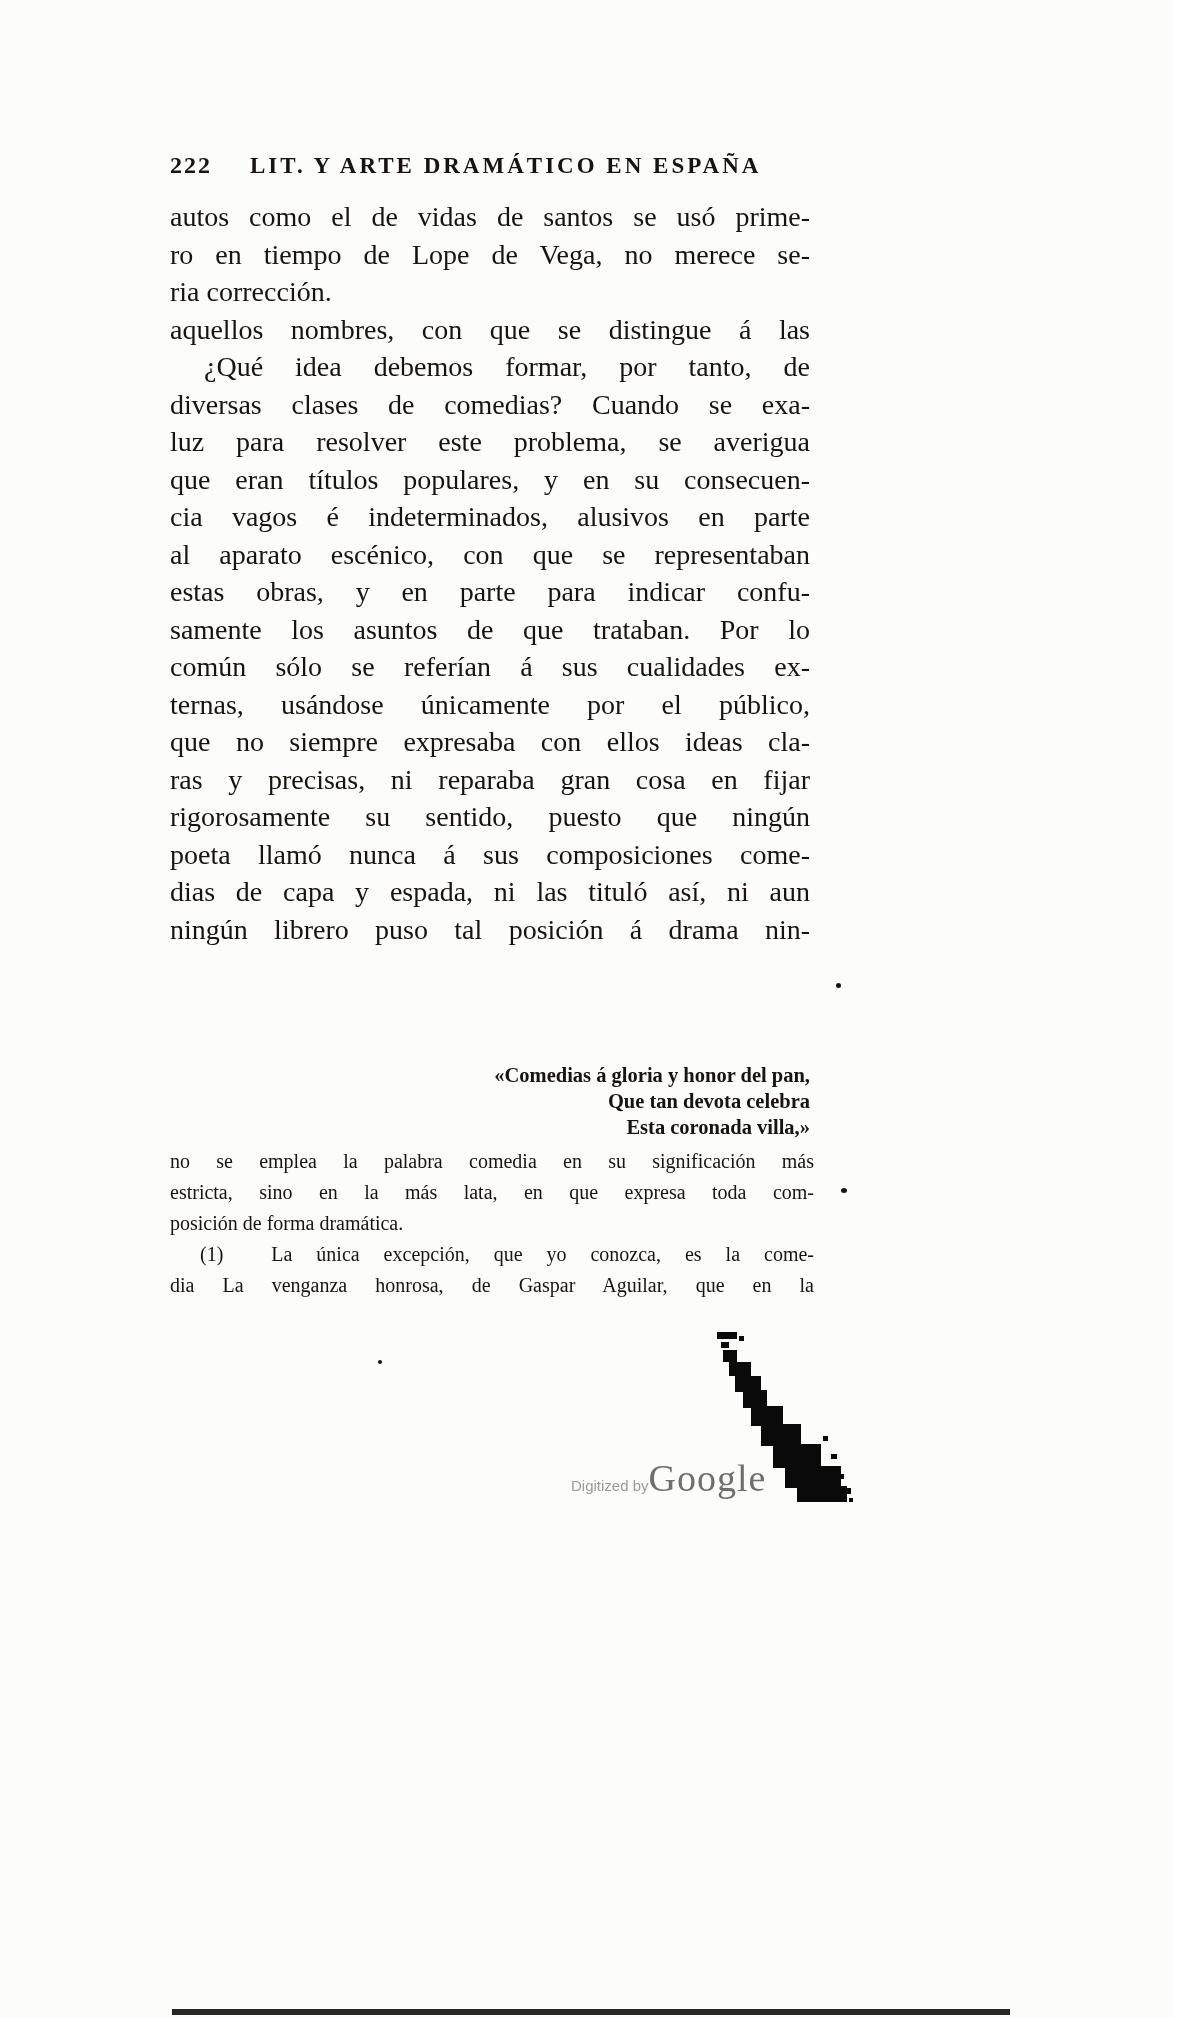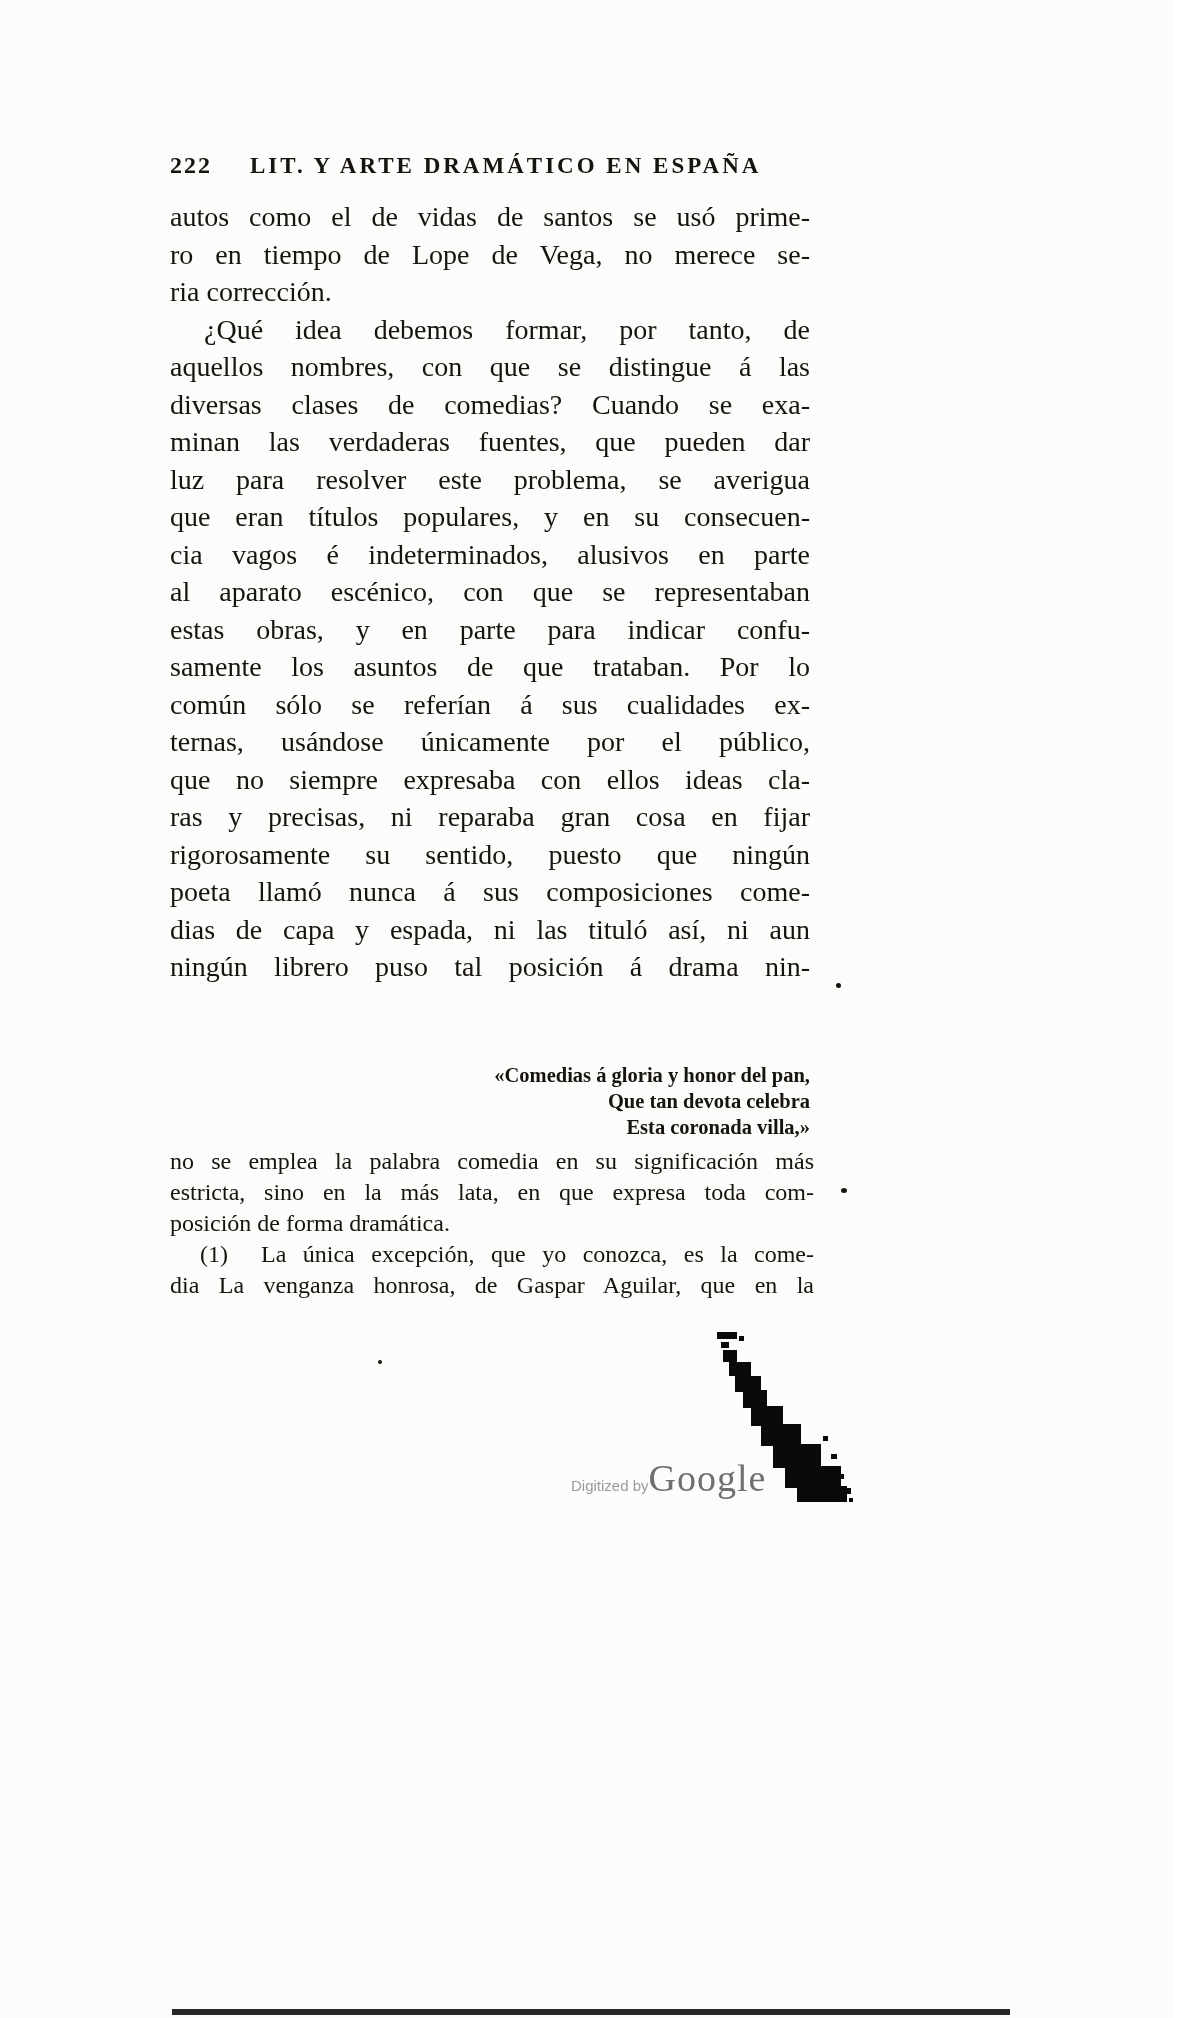--- a/index.html
+++ b/index.html
@@ -51,21 +51,21 @@
     font-size: 20.5px;
     line-height: 26px;
     font-weight: bold;
     text-align: right;
   }
   .footnote {
     position: absolute;
     left: 170px;
     top: 1146px;
     width: 644px;
-    font-size: 24px;
+    font-size: 20px;
     line-height: 31px;
   }
   .footnote .line { text-align: justify; text-align-last: justify; }
   .footnote .line.last { text-align-last: left; }
   .footnote .line.indent { text-indent: 30px; }
   .it { }
   .sup {
     font-size: 0.62em;
     vertical-align: super;
     line-height: 0;
@@ -120,24 +120,23 @@
 
   <div class="running-header">
     <span class="pagenum">222</span>
     <span class="running-title">LIT. Y ARTE DRAMÁTICO EN ESPAÑA</span>
   </div>
 
   <div class="main-text" id="main-text">
       <div class="line"><span class="it">autos</span><span> como el de </span><span class="it">vidas de santos</span><span> se usó prime-</span></div>
       <div class="line"><span>ro en tiempo de Lope de Vega, no merece se-</span></div>
       <div class="line last"><span>ria corrección.</span></div>
+      <div class="line"><span>aquellos nombres, con que se distingue á las</span></div>
       <div class="line indent"><span>¿Qué idea debemos formar, por tanto, de</span></div>
-      <div class="line"><span>aquellos nombres, con que se distingue á las</span></div>
       <div class="line"><span>diversas clases de comedias? Cuando se exa-</span></div>
-      <div class="line"><span>minan las verdaderas fuentes, que pueden dar</span></div>
       <div class="line"><span>luz para resolver este problema, se averigua</span></div>
       <div class="line"><span>que eran títulos populares, y en su consecuen-</span></div>
       <div class="line"><span>cia vagos é indeterminados, alusivos en parte</span></div>
       <div class="line"><span>al aparato escénico, con que se representaban</span></div>
       <div class="line"><span>estas obras, y en parte para indicar confu-</span></div>
       <div class="line"><span>samente los asuntos de que trataban. Por lo</span></div>
       <div class="line"><span>común sólo se referían á sus cualidades ex-</span></div>
       <div class="line"><span>ternas, usándose únicamente por el público,</span></div>
       <div class="line"><span>que no siempre expresaba con ellos ideas cla-</span></div>
       <div class="line"><span>ras y precisas, ni reparaba gran cosa en fijar</span></div>

